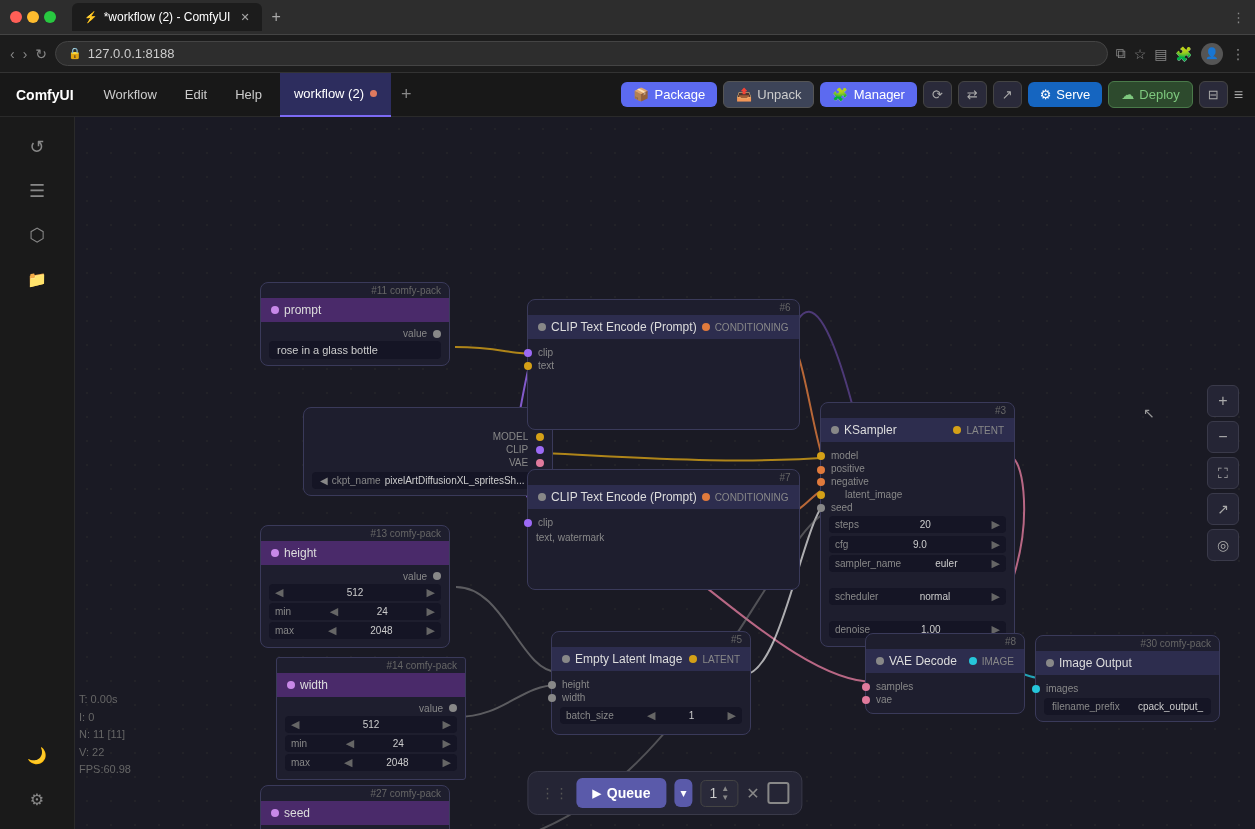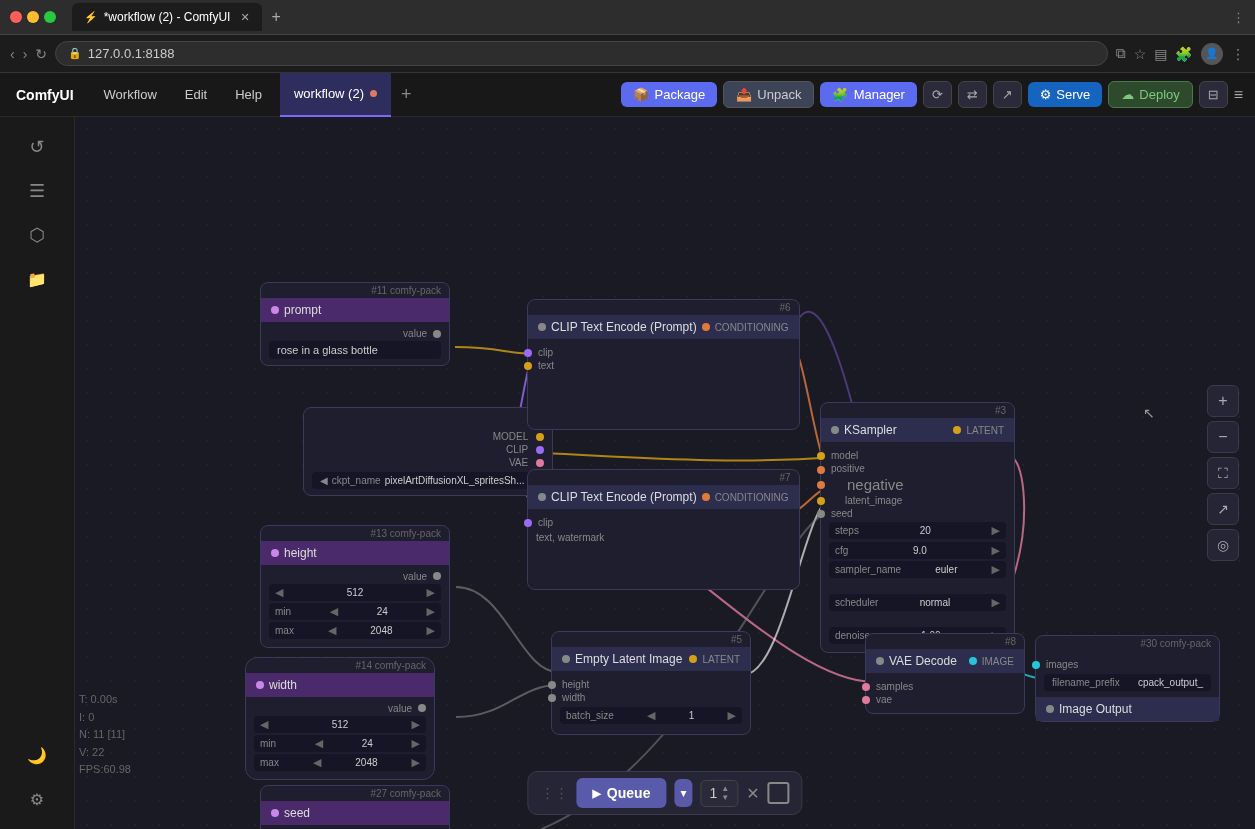--- a/index.html
+++ b/index.html
@@ -259,21 +259,21 @@
         </div>
         <div style="background:#151525;border-radius:4px;padding:2px 6px;font-size:11px;color:#ccc;display:flex;align-items:center;margin:4px 0;justify-content:space-between;">
           <span style="color:#888;font-size:10px;">batch_size</span>
           <span style="color:#666;cursor:pointer;">◀</span>
           <span style="font-size:10px;">1</span>
           <span style="color:#666;cursor:pointer;">▶</span>
         </div>
       </div>
     </div>
 
-    <div style="position:absolute;left:170px;top:540px;background:#1e1e2e;border:1px solid #3a3a5a;border-radius:12px;min-width:190px;">
+    <div style="position:absolute;left:201px;top:540px;background:#1e1e2e;border:1px solid #3a3a5a;border-radius:3px;min-width:190px;">
       <div style="font-size:10px;color:#666;text-align:right;padding:2px 8px;">#14 comfy-pack</div>
       <div style="background:#4a2a6a;padding:5px 10px;display:flex;align-items:center;gap:5px;">
         <div style="width:8px;height:8px;border-radius:50%;background:#c888e8;"></div>
         <span style="color:#ddd;font-size:12px;font-weight:500;">width</span>
       </div>
       <div style="padding:6px 8px;">
         <div style="display:flex;justify-content:flex-end;margin-bottom:2px;">
           <span style="font-size:10px;color:#888;">value</span>
           <div style="width:8px;height:8px;border-radius:50%;background:#888;margin-left:6px;margin-top:1px;"></div>
         </div>
@@ -309,21 +309,21 @@
         <div style="display:flex;align-items:center;gap:6px;margin:2px 0;">
           <div style="width:8px;height:8px;border-radius:50%;background:#d4a017;margin-left:-12px;"></div>
           <span style="font-size:10px;color:#888;">model</span>
         </div>
         <div style="display:flex;align-items:flex-end;gap:6px;margin:2px 0;">
           <div style="width:8px;height:8px;border-radius:50%;background:#e07a3c;margin-left:-12px;"></div>
           <span style="font-size:10px;color:#888;">positive</span>
         </div>
         <div style="display:flex;align-items:center;gap:6px;margin:2px 0;">
           <div style="width:8px;height:8px;border-radius:50%;background:#e07a3c;margin-left:-12px;"></div>
-          <span style="font-size:15px;color:#888;margin-left:16px;">negative</span>
+          <span style="font-size:10px;color:#888;">negative</span>
         </div>
         <div style="display:flex;align-items:center;gap:20px;margin:2px 0;">
           <div style="width:8px;height:8px;border-radius:50%;background:#d4a017;margin-left:-12px;"></div>
           <span style="font-size:10px;color:#888;">latent_image</span>
         </div>
         <div style="display:flex;align-items:center;gap:6px;margin:2px 0;">
           <div style="width:8px;height:8px;border-radius:50%;background:#888;margin-left:-12px;"></div>
           <span style="font-size:10px;color:#888;">seed</span>
         </div>
         <div style="background:#151525;border-radius:4px;padding:2px 6px;font-size:11px;color:#ccc;display:flex;align-items:center;margin:3px 0;justify-content:space-between;">
@@ -383,33 +383,33 @@
         </div>
         <div style="display:flex;align-items:center;gap:6px;margin:2px 0;">
           <div style="width:8px;height:8px;border-radius:50%;background:#e07a9c;margin-left:-12px;"></div>
           <span style="font-size:10px;color:#888;">vae</span>
         </div>
       </div>
     </div>
 
     <div style="position:absolute;left:960px;top:518px;background:#1e1e2e;border:1px solid #3a3a5a;border-radius:8px;min-width:185px;">
       <div style="font-size:10px;color:#666;text-align:right;padding:2px 8px;">#30 comfy-pack</div>
+      <div style="background:#2d2d4e;padding:5px 10px;display:flex;align-items:center;gap:5px;">
+        <div style="width:8px;height:8px;border-radius:50%;background:#888;"></div>
+        <span style="color:#ddd;font-size:12px;font-weight:500;">Image Output</span>
+      </div>
       <div style="padding:6px 8px;">
         <div style="display:flex;align-items:center;gap:6px;margin:2px 0;">
           <div style="width:8px;height:8px;border-radius:50%;background:#26c6da;margin-left:-12px;"></div>
           <span style="font-size:10px;color:#888;">images</span>
         </div>
         <div style="background:#151525;border-radius:4px;padding:3px 8px;font-size:10px;color:#ccc;margin-top:4px;display:flex;justify-content:space-between;gap:6px;">
           <span style="color:#888;">filename_prefix</span>
           <span>cpack_output_</span>
         </div>
-      </div>
-      <div style="background:#2d2d4e;padding:5px 10px;display:flex;align-items:center;gap:5px;">
-        <div style="width:8px;height:8px;border-radius:50%;background:#888;"></div>
-        <span style="color:#ddd;font-size:12px;font-weight:500;">Image Output</span>
       </div>
     </div>
 
     <div style="position:absolute;bottom:50px;left:4px;font-size:11px;color:#666;line-height:1.6;">
       <div>T: 0.00s</div>
       <div>I: 0</div>
       <div>N: 11 [11]</div>
       <div>V: 22</div>
       <div>FPS:60.98</div>
     </div>

